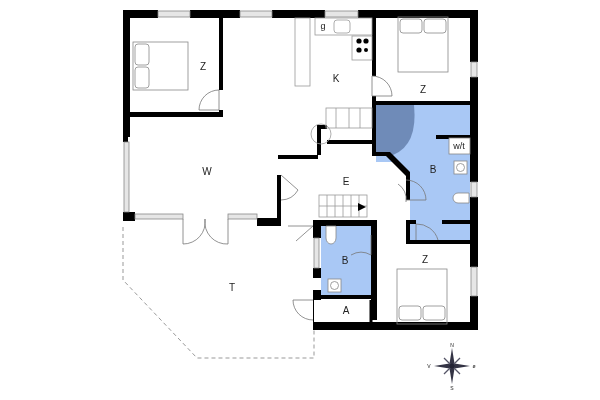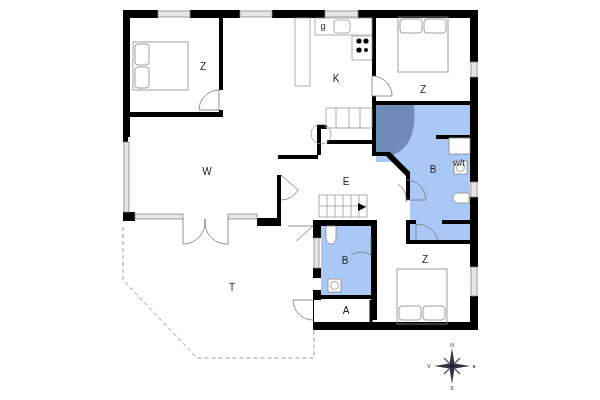--- a/index.html
+++ b/index.html
@@ -165,18 +165,18 @@
 <div class="lbl" style="left:423px;top:89px;">Z</div>
 <div class="lbl" style="left:207px;top:171px;">W</div>
 <div class="lbl" style="left:346px;top:181px;">E</div>
 <div class="lbl" style="left:433px;top:169px;">B</div>
 <div class="lbl" style="left:345px;top:260px;">B</div>
 <div class="lbl" style="left:425px;top:259px;">Z</div>
 <div class="lbl" style="left:232px;top:287px;">T</div>
 <div class="lbl" style="left:346px;top:310px;">A</div>
 
 <div class="lbl small" style="left:323px;top:26px;">g</div>
-<div class="lbl small" style="left:459px;top:146px;margin-top:17px;">w/t</div>
+<div class="lbl small" style="left:459px;top:146px;">w/t</div>
 
 <div class="lbl" style="left:452px;top:345px;font-size:5px;">N</div>
 <div class="lbl" style="left:452px;top:388px;font-size:5px;">S</div>
 <div class="lbl" style="left:474px;top:366px;font-size:5px;">ø</div>
 <div class="lbl" style="left:429px;top:366px;font-size:5px;">V</div>
 
 </body></html>

